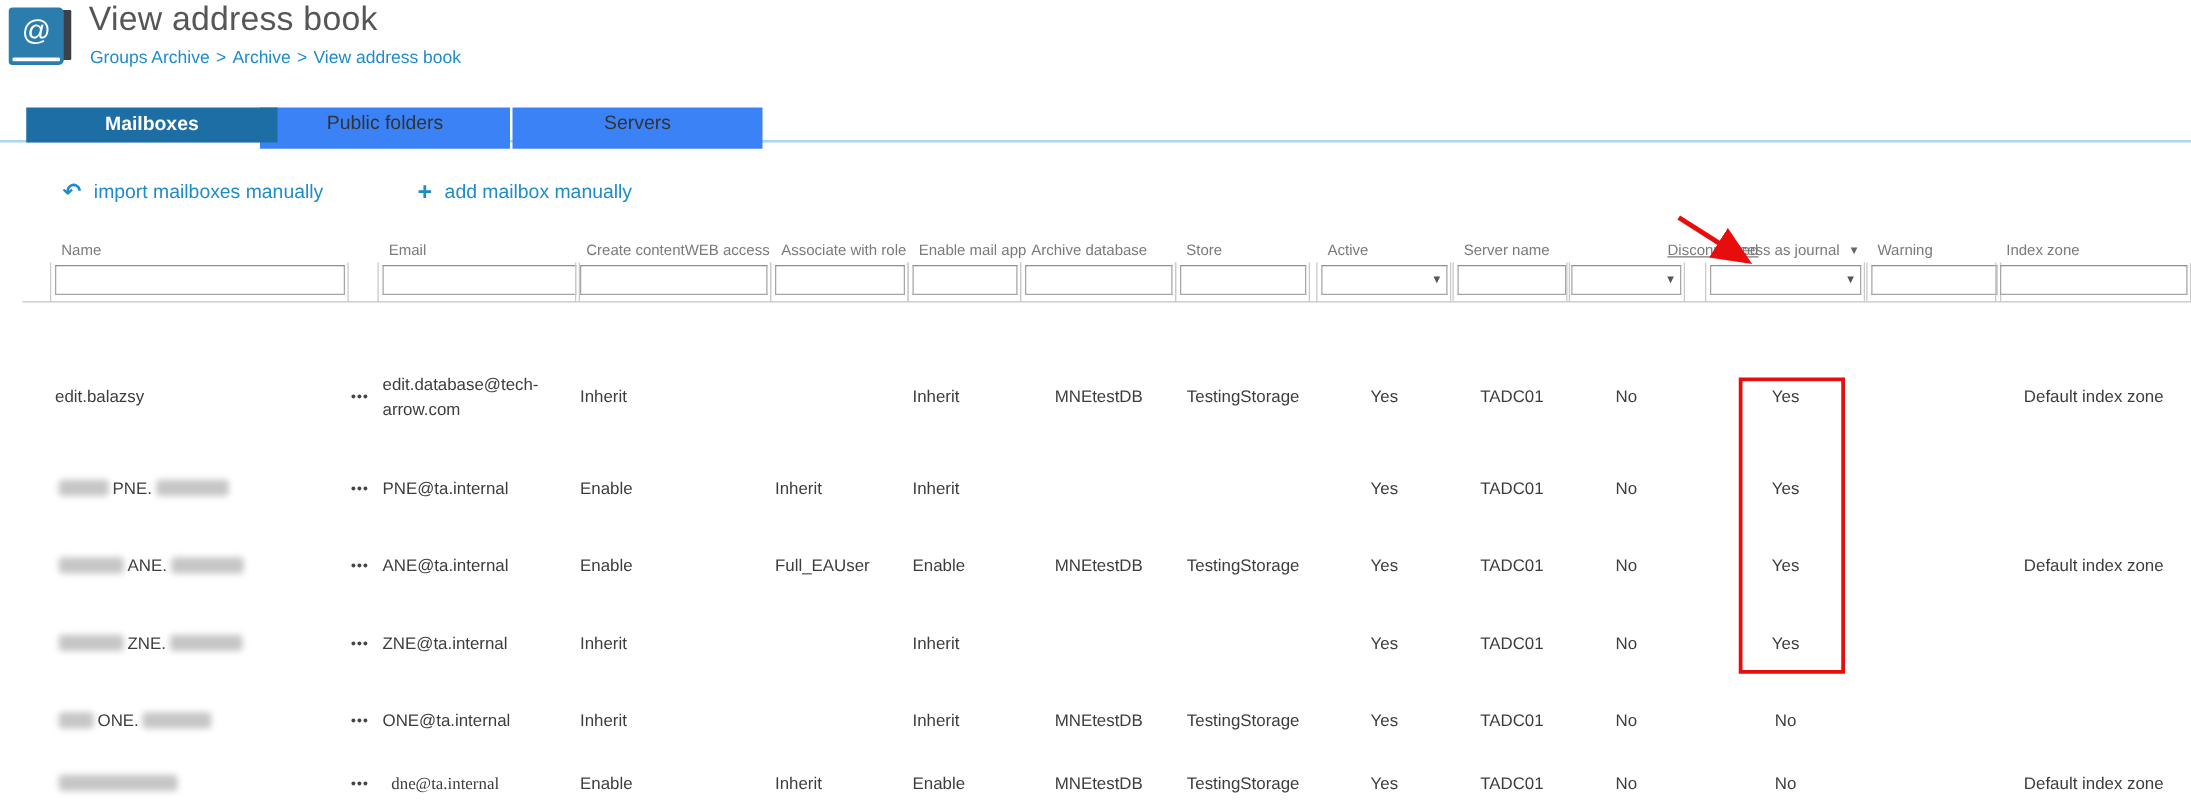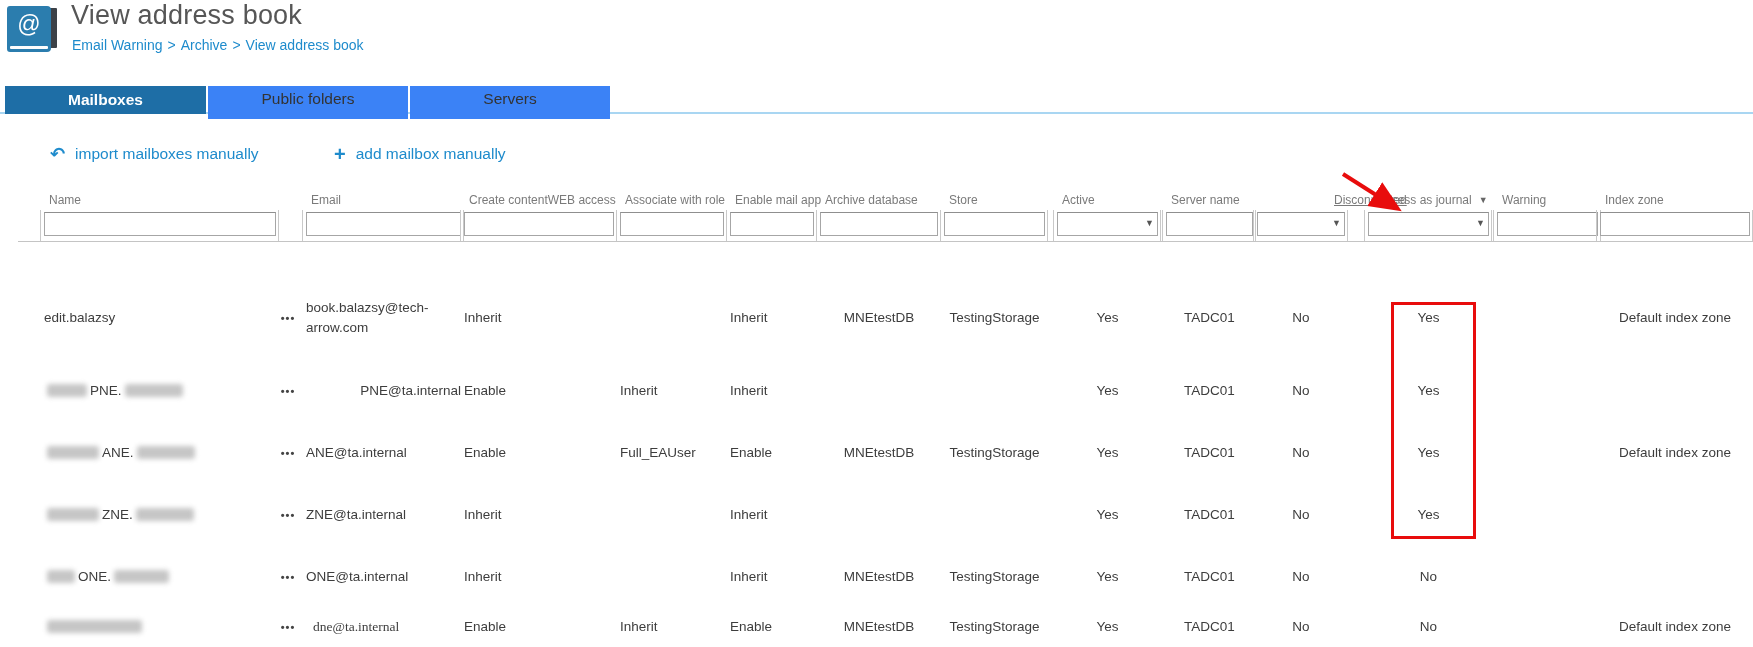--- a/index.html
+++ b/index.html
@@ -14,21 +14,21 @@
   .app-icon .stripe{position:absolute;left:3px;bottom:3px;width:38px;height:3px;background:#fdfdfd;border-radius:1px;}
   .title{position:absolute;left:71px;top:0px;margin:0;font-size:27px;font-weight:300;color:#565656;letter-spacing:0.2px;}
   .breadcrumb{position:absolute;left:72px;top:37px;font-size:14px;color:#1e8bcc;}
   .breadcrumb a{color:#1e8bcc;text-decoration:none;cursor:pointer;}
   .breadcrumb .sep{margin:0 5px;}
 
   
   .tabbar{position:absolute;left:0;top:86px;width:1753px;height:26px;border-bottom:2px solid #a9d6f2;}
   .tab{position:absolute;top:0;height:33px;line-height:26px;text-align:center;font-size:15.5px;
        background:#3b82f6;color:#333;cursor:pointer;}
-  .tab.active{height:28px;line-height:27px;background:#1e6ea6;color:#fff;font-weight:bold;z-index:2;}
+  .tab.active{height:28px;line-height:27px;background:#1e6ea6;color:#fff;font-weight:bold;z-index:2;margin-left:16px;}
   .tab:nth-child(1){left:5px;width:201px;}
   .tab:nth-child(2){left:208px;width:200px;}
   .tab:nth-child(3){left:410px;width:200px;}
   .tab:nth-child(4){left:612px;width:200px;}
 
   
   .actions{position:absolute;left:0;top:143px;height:24px;width:100%;font-size:15.5px;color:#1e8bcc;}
   .action{position:absolute;cursor:pointer;white-space:nowrap;}
   .action .icon{display:inline-block;font-size:18px;font-weight:bold;vertical-align:-1px;margin-right:10px;}
   .action.import{left:50px;}
@@ -68,21 +68,21 @@
     <div class="pages"></div>
     <div class="cover">
       <span class="at">@</span>
       <div class="stripe"></div>
     </div>
   </div>
 
   <h1 class="title">View address book</h1>
 
   <div class="breadcrumb">
-    <a>Email Warning</a><span class="sep">&gt;</span><a>Archive</a><span class="sep">&gt;</span><a>View address book</a>
+    <a>Groups Archive</a><span class="sep">&gt;</span><a>Archive</a><span class="sep">&gt;</span><a>View address book</a>
   </div>
 
   <div class="tabbar">
     <div class="tab active">Mailboxes</div>
     <div class="tab">Public folders</div>
     <div class="tab">Servers</div>
   </div>
 
   <div class="actions">
     <span class="action import"><span class="icon">↶</span><span>import mailboxes manually</span></span>
@@ -166,33 +166,33 @@
       <div class="vline" style="left: 1493px;"></div>
       <div class="vline" style="left: 1600px;"></div>
       <div class="col-label" style="left: 1605px; top: 193px;"><span>Index zone</span></div>
       <div class="filter plain" style="left: 1600px; top: 212px; width: 148px;">
         <input style="">
       </div>
       <div class="vline" style="left: 1596px;"></div>
       <div class="vline" style="left: 1752px;"></div>
       <div class="cell left" style="left: 44px; top: 318px; width: 232px;"><span>edit.balazsy</span></div>
       <div class="menu-btn" style="left: 274px; top: 318px; width: 28px;">•••</div>
-      <div class="cell left email" style="left: 306px; top: 318px; width: 155px;">book.balazsy@tech-arrow.com</div>
+      <div class="cell left email" style="left: 306px; top: 318px; width: 155px;">edit.database@tech-arrow.com</div>
       <div class="cell left" style="left: 464px; top: 318px; width: 150px;">Inherit</div>
       <div class="cell left" style="left: 730px; top: 318px; width: 84px;">Inherit</div>
       <div class="cell center" style="left: 820px; top: 318px; width: 118px;">MNEtestDB</div>
       <div class="cell center" style="left: 944px; top: 318px; width: 101px;">TestingStorage</div>
       <div class="cell center" style="left: 1057px; top: 318px; width: 101px;">Yes</div>
       <div class="cell center" style="left: 1166px; top: 318px; width: 87px;">TADC01</div>
       <div class="cell center" style="left: 1257px; top: 318px; width: 88px;">No</div>
       <div class="cell center" style="left: 1368px; top: 318px; width: 121px;">Yes</div>
       <div class="cell center" style="left: 1600px; top: 318px; width: 150px;">Default index zone</div>
       <div class="cell left" style="left: 44px; top: 391px; width: 232px;"><span class="redact" style="width: 40px;"></span><span>PNE.</span><span class="redact" style="width: 58px;"></span></div>
       <div class="menu-btn" style="left: 274px; top: 391px; width: 28px;">•••</div>
-      <div class="cell left email" style="left: 306px; top: 391px; width: 155px; text-align: right;">PNE@ta.internal</div>
+      <div class="cell left email" style="left: 306px; top: 391px; width: 155px;">PNE@ta.internal</div>
       <div class="cell left" style="left: 464px; top: 391px; width: 150px;">Enable</div>
       <div class="cell left" style="left: 620px; top: 391px; width: 104px;">Inherit</div>
       <div class="cell left" style="left: 730px; top: 391px; width: 84px;">Inherit</div>
       <div class="cell center" style="left: 1057px; top: 391px; width: 101px;">Yes</div>
       <div class="cell center" style="left: 1166px; top: 391px; width: 87px;">TADC01</div>
       <div class="cell center" style="left: 1257px; top: 391px; width: 88px;">No</div>
       <div class="cell center" style="left: 1368px; top: 391px; width: 121px;">Yes</div>
       <div class="cell left" style="left: 44px; top: 453px; width: 232px;"><span class="redact" style="width: 52px;"></span><span>ANE.</span><span class="redact" style="width: 58px;"></span></div>
       <div class="menu-btn" style="left: 274px; top: 453px; width: 28px;">•••</div>
       <div class="cell left email" style="left: 306px; top: 453px; width: 155px;">ANE@ta.internal</div>

